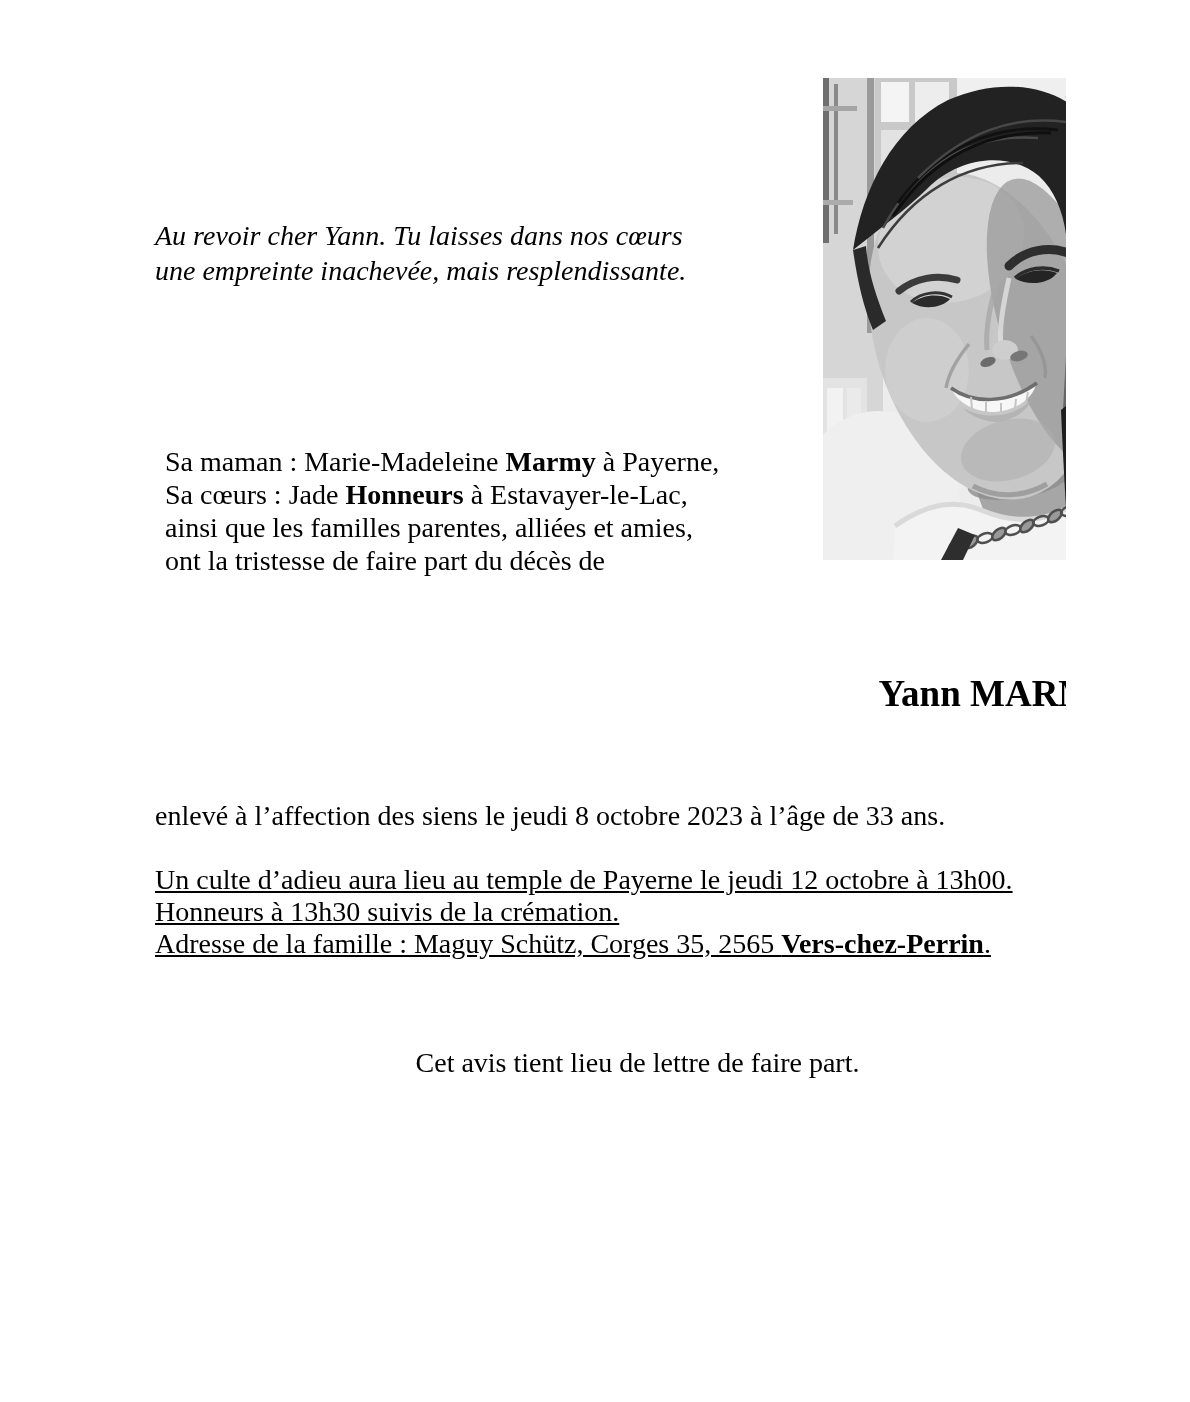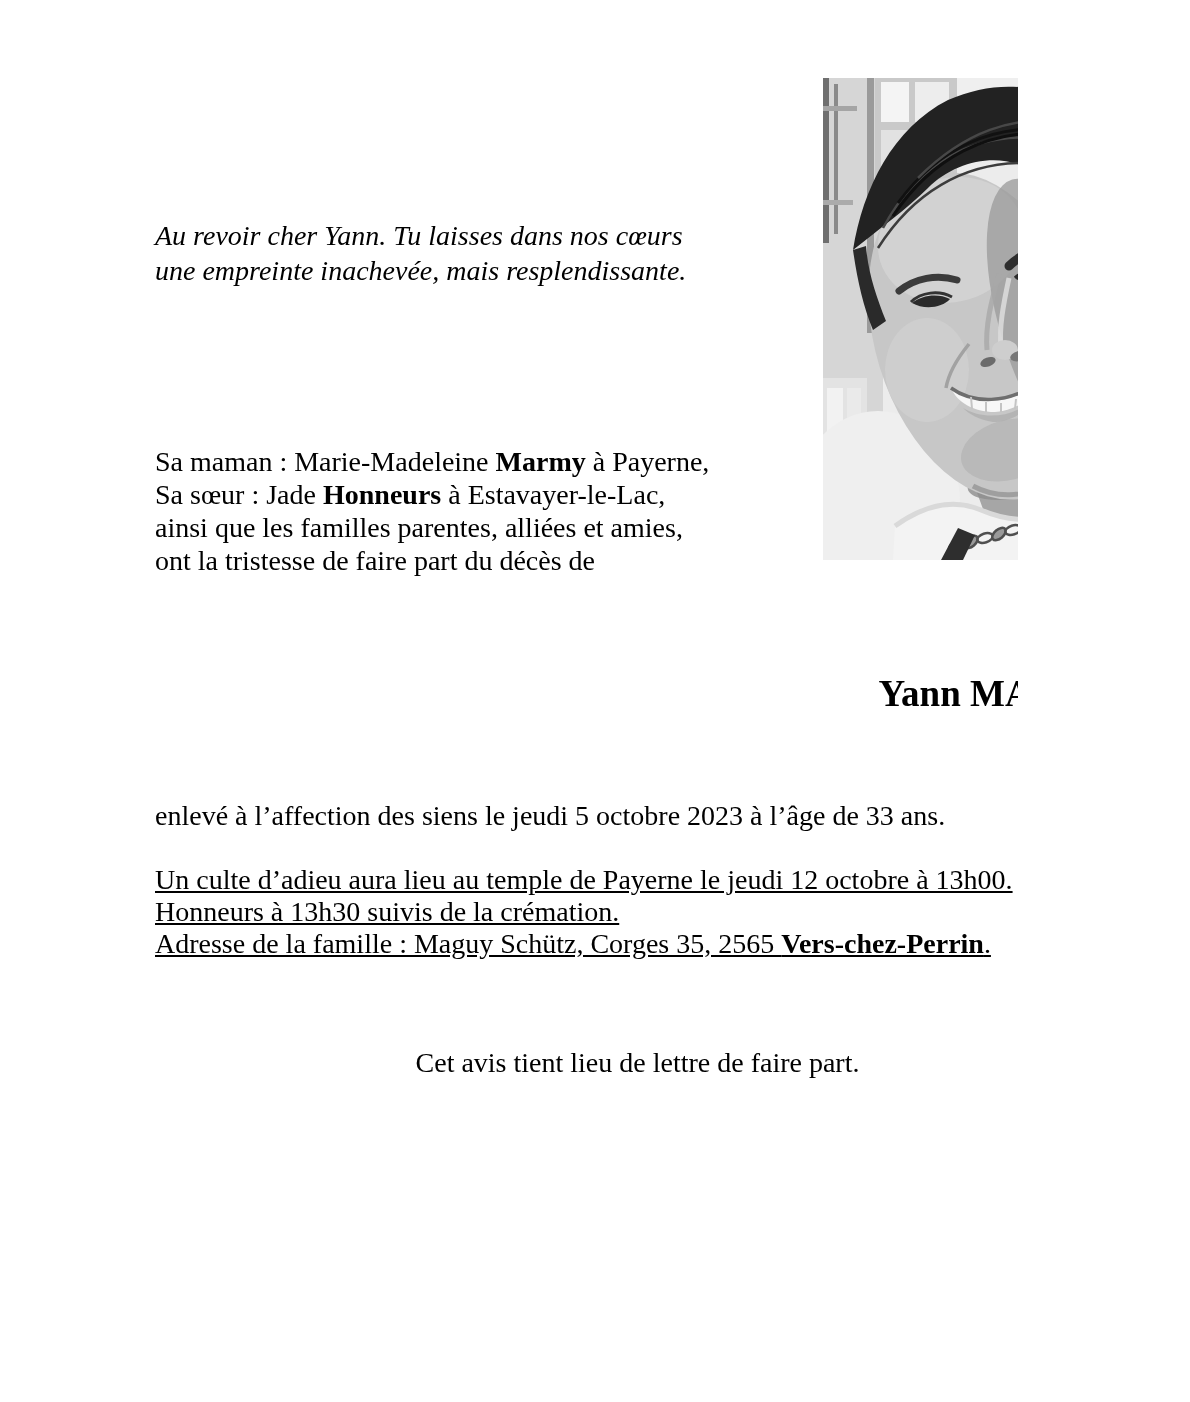--- a/index.html
+++ b/index.html
@@ -4,34 +4,36 @@
 <style>
   html, body { margin: 0; padding: 0; background: #ffffff; }
   .page {
     position: relative;
     width: 1018px;
     height: 1402px;
     background: #ffffff;
     overflow: hidden;
     font-family: "Liberation Serif", "DejaVu Serif", serif;
     color: #000000;
+    padding-left: 48px;
   }
   .block { position: absolute; left: 155px; }
   .epigraph {
     top: 218px;
     font-style: italic;
     font-size: 28px;
     line-height: 35px;
     white-space: nowrap;
   }
   .family {
     top: 445px;
     font-size: 28px;
     line-height: 33px;
     white-space: nowrap;
+    margin-left: 10px;
   }
   .name {
     top: 672px;
     width: 965px;
     text-align: right;
     font-weight: bold;
     font-size: 37px;
     line-height: 44px;
   }
   .death-line {
@@ -161,28 +163,28 @@
     </svg>
   </div>
 
   <div class="block epigraph">
     <div>Au revoir cher Yann. Tu laisses dans nos cœurs</div>
     <div>une empreinte inachevée, mais resplendissante.</div>
   </div>
 
   <div class="block family">
     <div><span>Sa maman : Marie-Madeleine </span><span class="b">Marmy</span><span> à Payerne,</span></div>
-    <div><span>Sa sœur : Jade </span><span class="b">Honneurs</span><span> à Estavayer-le-Lac,</span></div>
+    <div><span>Sa cœurs : Jade </span><span class="b">Honneurs</span><span> à Estavayer-le-Lac,</span></div>
     <div>ainsi que les familles parentes, alliées et amies,</div>
     <div>ont la tristesse de faire part du décès de</div>
   </div>
 
   <div class="block name">Yann MARMY</div>
 
-  <div class="block death-line">enlevé à l’affection des siens le jeudi 5 octobre 2023 à l’âge de 33 ans.</div>
+  <div class="block death-line">enlevé à l’affection des siens le jeudi 8 octobre 2023 à l’âge de 33 ans.</div>
 
   <div class="block ceremony">
     <div>Un culte d’adieu aura lieu au temple de Payerne le jeudi 12 octobre à 13h00.</div>
     <div>Honneurs à 13h30 suivis de la crémation.</div>
     <div><span>Adresse de la famille : Maguy Schütz, Corges 35, 2565 </span><span class="b">Vers-chez-Perrin</span><span>.</span></div>
   </div>
 
   <div class="block closing">Cet avis tient lieu de lettre de faire part.</div>
 
 </div>

